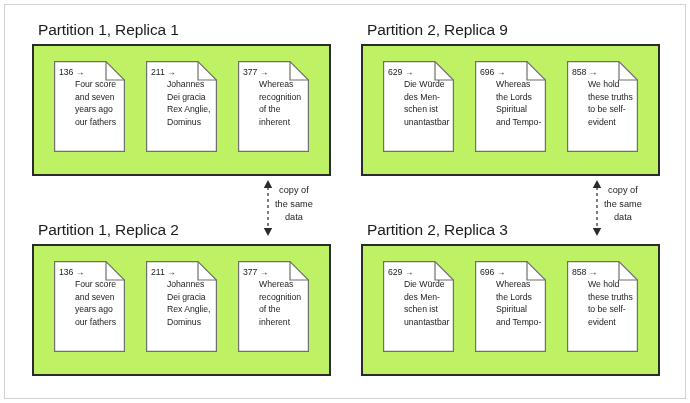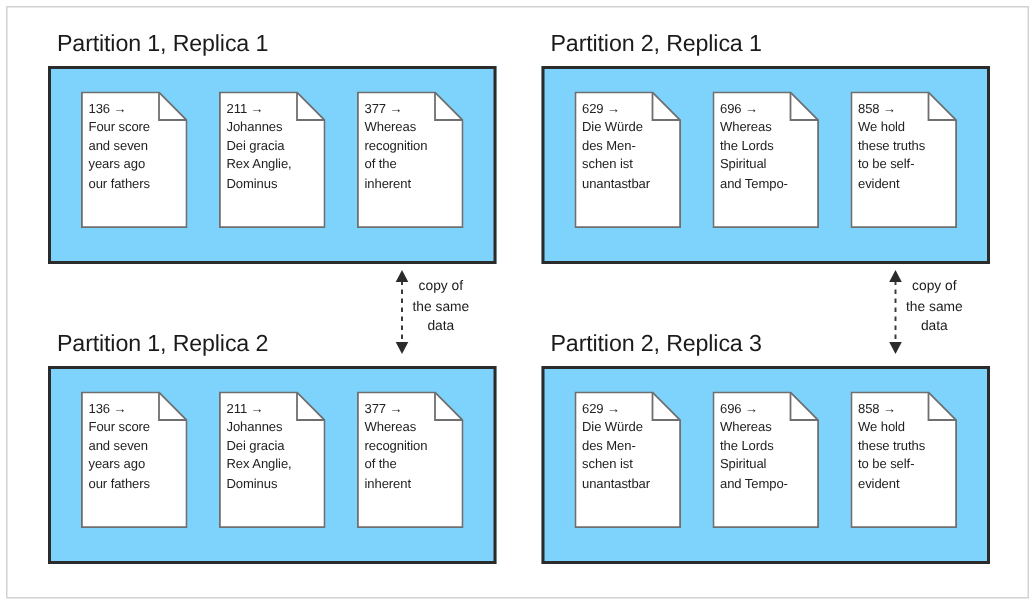--- a/index.html
+++ b/index.html
@@ -52,21 +52,21 @@
   }
 
   .partition-box {
     position: absolute;
     left: 0;
     top: 22px;
     width: 299px;
     height: 132px;
     box-sizing: border-box;
     border: 2.4px solid #2b2b2b;
-    background: #7dd3fc;
+    background: #bef264;
   }
 
   
   .doc-row {
     position: absolute;
     left: 20px;
     top: 15px;
     display: flex;
     gap: 21px;
   }
@@ -96,20 +96,21 @@
     color: #222222;
     letter-spacing: -0.05px;
   }
   .doc-text .doc-id {
     display: block;
     white-space: nowrap;
   }
   .doc-text .doc-line {
     display: block;
     white-space: nowrap;
+    margin-left: 16px;
   }
 
   
   .connector {
     position: absolute;
     width: 14px;
     height: 56px;
   }
   .connector svg {
     display: block;
@@ -181,21 +182,21 @@
             <span class="doc-line">of the</span>
             <span class="doc-line">inherent</span>
           </div>
         </div>
 
       </div>
     </div>
   </div>
 
   <div class="quadrant" style="left:361px; top:22px;">
-    <div class="partition-title">Partition 2, Replica 1</div>
+    <div class="partition-title">Partition 2, Replica 9</div>
     <div class="partition-box">
       <div class="doc-row">
 
         <div class="doc">
           <svg class="doc-shape" viewBox="0 0 71 91">
             <path d="M0.6,0.6 H52 L70.4,19 V90.4 H0.6 Z" fill="#ffffff" stroke="#6f6f6f" stroke-width="1.2"></path>
             <path d="M52,0.6 V19 H70.4" fill="none" stroke="#6f6f6f" stroke-width="1.2"></path>
           </svg>
           <div class="doc-text">
             <span class="doc-id">629 →</span>

